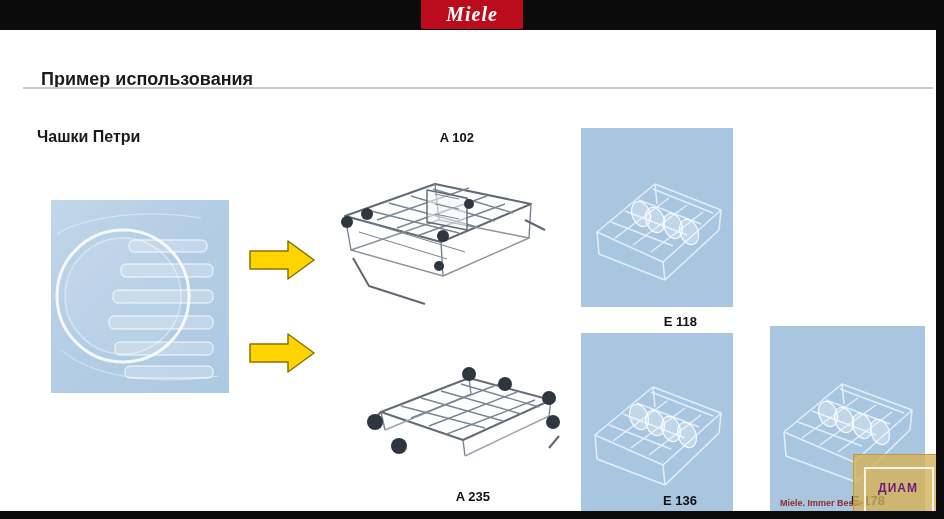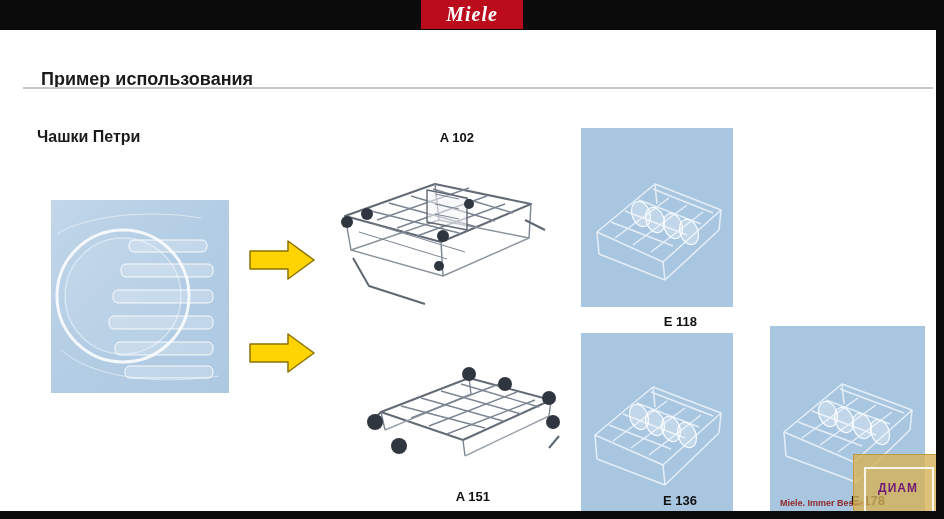--- a/index.html
+++ b/index.html
@@ -277,21 +277,21 @@
         <g fill="#2f3640">
           <circle cx="22" cy="62" r="8"></circle>
           <circle cx="46" cy="86" r="8"></circle>
           <circle cx="116" cy="14" r="7"></circle>
           <circle cx="152" cy="24" r="7"></circle>
           <circle cx="196" cy="38" r="7"></circle>
           <circle cx="200" cy="62" r="7"></circle>
         </g>
       </svg>
     </div>
-    <div class="caption" style="left:405px; top:459px; width:80px;">A 151</div>
+    <div class="caption" style="left:405px; top:459px; width:80px;">A 235</div>
 
     <div class="photo e118">
       <svg width="152" height="179" viewBox="0 0 152 179">
         <rect x="0" y="0" width="152" height="179" fill="#a9c6e0"></rect>
         <g stroke="#e8f1fa" stroke-width="1.5" fill="none" stroke-linejoin="round" opacity="0.95">
           <path d="M16 104 L74 56 L140 82 L82 134 Z"></path>
           <path d="M16 104 L18 126"></path>
           <path d="M74 56 L76 76"></path>
           <path d="M140 82 L138 102"></path>
           <path d="M82 134 L84 152"></path>

